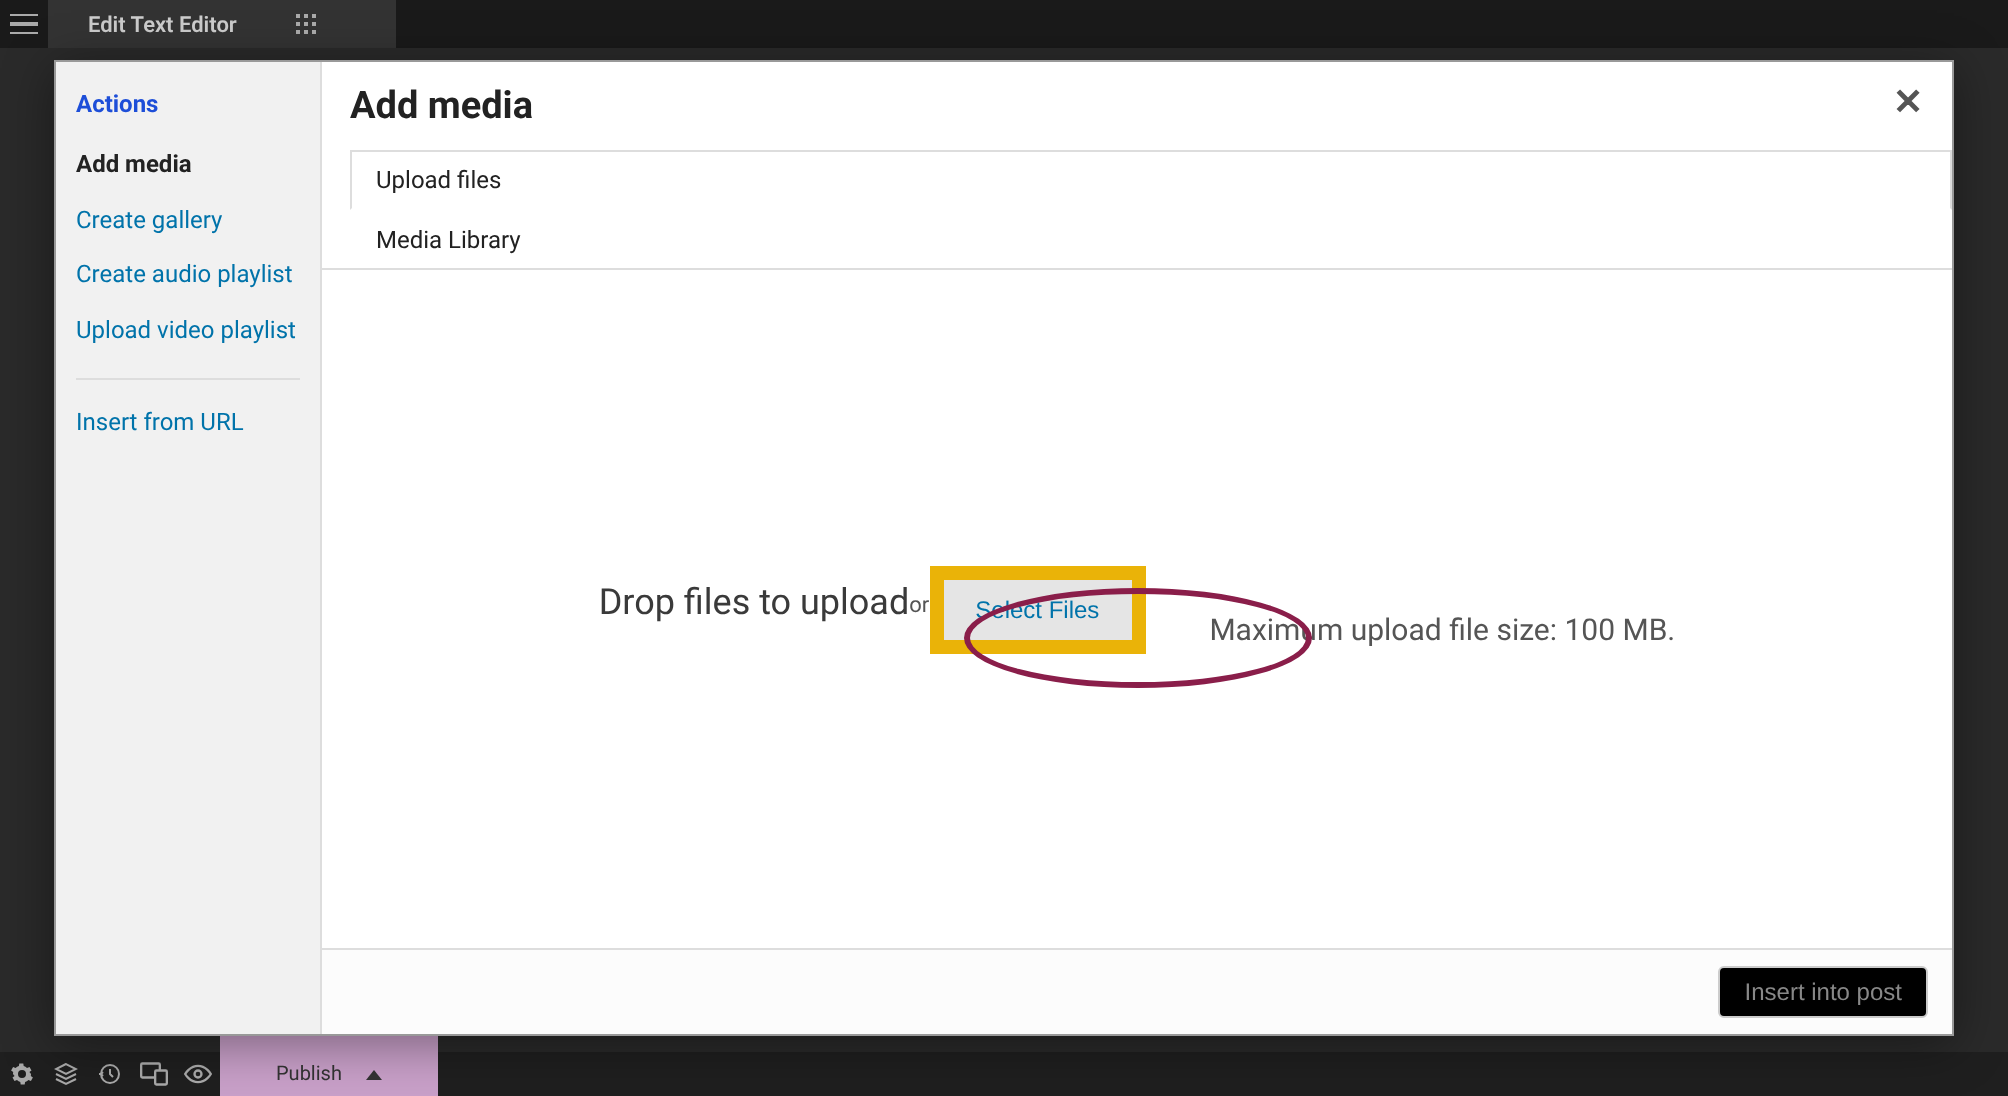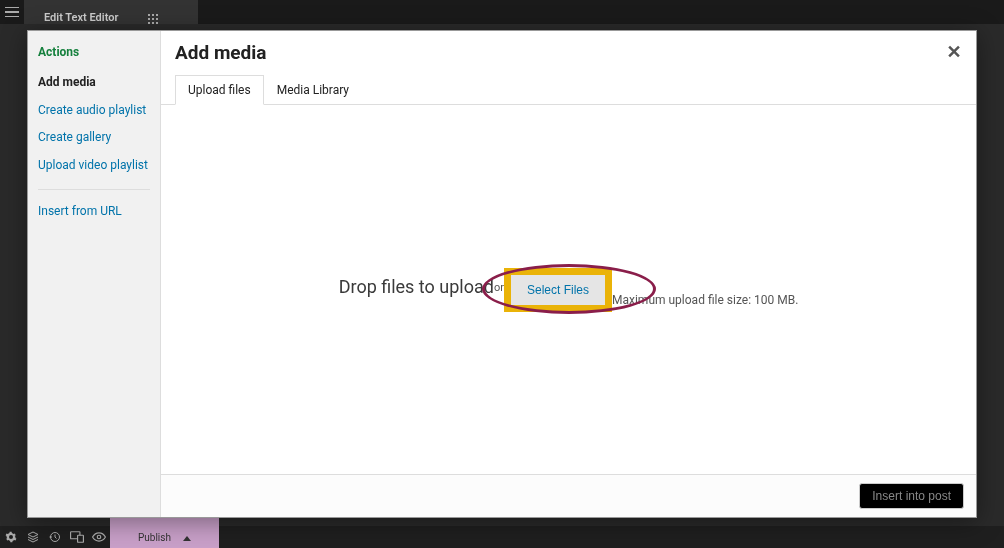--- a/index.html
+++ b/index.html
@@ -26,21 +26,21 @@
     .bg-hamburger {
       width: 24px; height: 24px;
       display: flex; align-items: center; justify-content: center;
       color: #aaa;
     }
     .bg-title-section {
       background: #333;
       height: 24px;
       padding: 0 40px 0 20px;
       display: flex;
-      align-items: flex-end;
+      align-items: center;
       gap: 30px;
     }
     .bg-grid-icon {
       width: 10px; height: 10px;
       display: inline-block;
     }
     .bg-left-strip {
       position: absolute;
       left: 0; top: 24px;
       width: 24px; bottom: 22px;
@@ -89,21 +89,21 @@
     
     .sidebar {
       width: 133px;
       background: #f1f1f1;
       border-right: 1px solid #ddd;
       padding: 14px 10px;
       font-size: 12px;
     }
     .sidebar-heading {
       font-weight: 700;
-      color: #15803d;
+      color: #1d4ed8;
       margin-bottom: 12px;
     }
     .sidebar-item {
       display: block;
       color: #0073aa;
       padding: 4px 0 8px 0;
       cursor: pointer;
       line-height: 1.3;
     }
     .sidebar-item.active {
@@ -138,20 +138,21 @@
       display: flex; align-items: center; justify-content: center;
       color: #555;
       font-size: 18px;
       cursor: pointer;
       font-weight: 700;
     }
     .tabs {
       display: flex;
       border-bottom: 1px solid #ddd;
       padding-left: 14px;
+      flex-direction: column;
     }
     .tab {
       padding: 7px 12px;
       font-size: 12px;
       color: #222;
       cursor: pointer;
       border: 1px solid transparent;
       position: relative;
       top: 1px;
     }
@@ -189,22 +190,23 @@
     .select-files-btn {
       border: 7px solid #eab308;
       background: #e5e5e5;
       color: #0073aa;
       padding: 8px 16px;
       font-size: 12px;
       cursor: pointer;
     }
     .max-note {
       margin-top: 20px;
-      font-size: 12px;
+      font-size: 15px;
       color: #555;
+      padding-left: 32px;
     }
     .modal-footer {
       border-top: 1px solid #ddd;
       padding: 8px 12px;
       display: flex;
       justify-content: flex-end;
       background: #fcfcfc;
     }
     .insert-btn {
       border: 1px solid #ccc;
@@ -280,22 +282,22 @@
         </svg>
     </span>
   </div>
 </div>
 
 <div class="modal">
   <div class="modal-body">
     <div class="sidebar">
       <div class="sidebar-heading">Actions</div>
       <a class="sidebar-item active">Add media</a>
+      <a class="sidebar-item">Create gallery</a>
       <a class="sidebar-item">Create audio playlist</a>
-      <a class="sidebar-item">Create gallery</a>
       <a class="sidebar-item">Upload video playlist</a>
       <div class="sidebar-separator"></div>
       <a class="sidebar-item">Insert from URL</a>
     </div>
 
     <div class="main">
       <div class="close-btn">
         <span>✕</span>
       </div>
       <div class="main-header">

